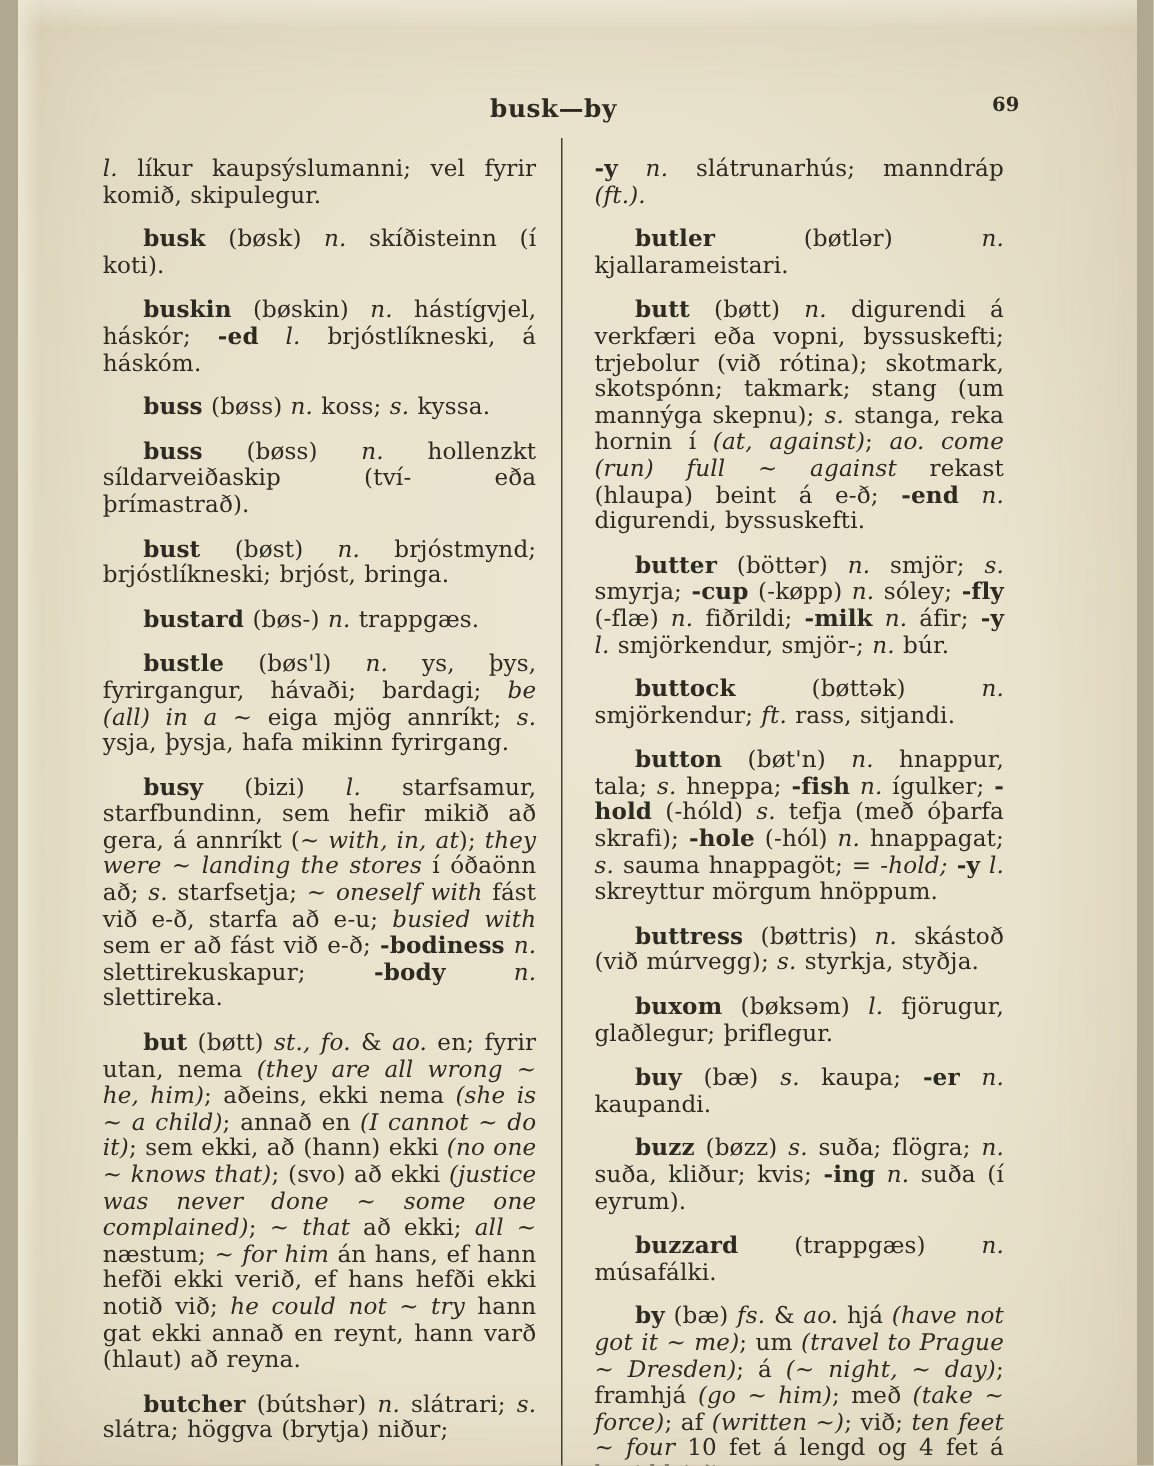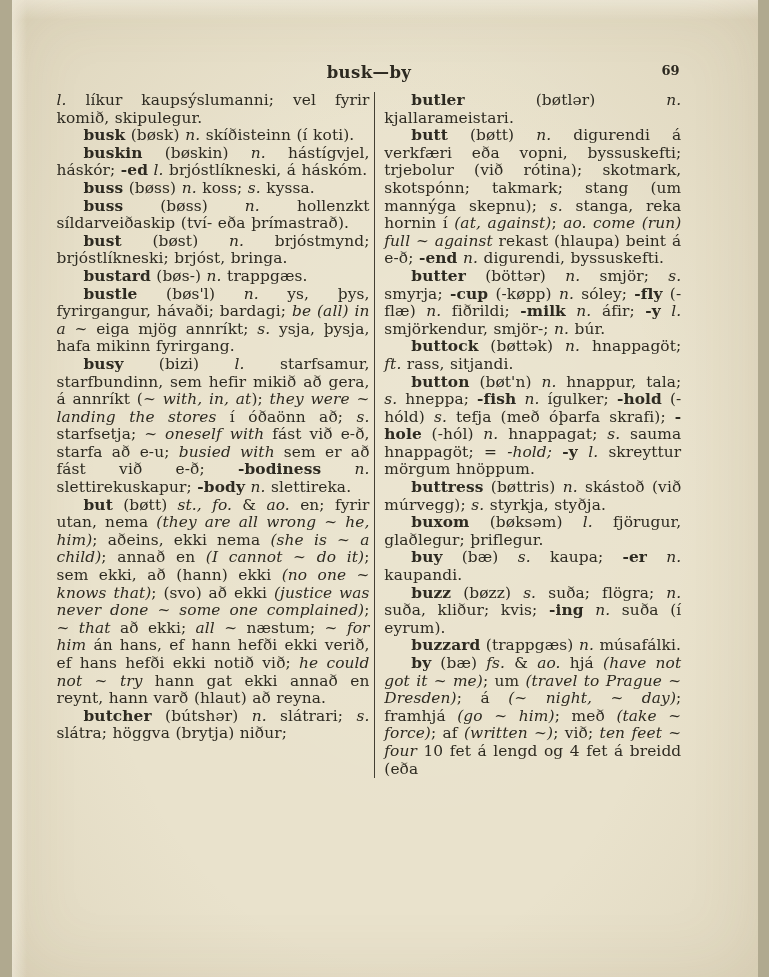--- a/index.html
+++ b/index.html
@@ -57,21 +57,21 @@
   .col-left  { width: 313px; }
   .col-right { width: 297px; }
   .divider {
     width: 1.8px;
     background: #433f33;
     margin-left: 4px;
     margin-right: 9px;
   }
 
   p.entry {
-    margin: 0;
+    margin: 12px;
     padding: 0;
     font-size: 15.4px;
     line-height: 17.6px;
     letter-spacing: 0.1px;
     word-spacing: 0.5px;
     text-align: justify;
     text-indent: 27px;
   }
   p.entry.no-indent { text-indent: 0; }
 
@@ -96,24 +96,25 @@
         <p class="entry"><span class="b">buss</span><span> (bøss) </span><span class="i">n.</span><span> hollenzkt síldarveiðaskip (tví- eða þrímastrað).</span></p>
         <p class="entry"><span class="b">bust</span><span> (bøst) </span><span class="i">n.</span><span> brjóstmynd; brjóstlíkneski; brjóst, bringa.</span></p>
         <p class="entry"><span class="b">bustard</span><span> (bøs-) </span><span class="i">n.</span><span> trappgæs.</span></p>
         <p class="entry"><span class="b">bustle</span><span> (bøs'l) </span><span class="i">n.</span><span> ys, þys, fyrirgangur, hávaði; bardagi; </span><span class="i">be (all) in a ~</span><span> eiga mjög annríkt; </span><span class="i">s.</span><span> ysja, þysja, hafa mikinn fyrirgang.</span></p>
         <p class="entry"><span class="b">busy</span><span> (bizi) </span><span class="i">l.</span><span> starfsamur, starfbundinn, sem hefir mikið að gera, á annríkt (</span><span class="i">~ with, in, at</span><span>); </span><span class="i">they were ~ landing the stores</span><span> í óðaönn að; </span><span class="i">s.</span><span> starfsetja; </span><span class="i">~ oneself with</span><span> fást við e-ð, starfa að e-u; </span><span class="i">busied with</span><span> sem er að fást við e-ð; </span><span class="b">-bodiness</span><span> </span><span class="i">n.</span><span> slettirekuskapur; </span><span class="b">-body</span><span> </span><span class="i">n.</span><span> slettireka.</span></p>
         <p class="entry"><span class="b">but</span><span> (bøtt) </span><span class="i">st., fo.</span><span> &amp; </span><span class="i">ao.</span><span> en; fyrir utan, nema </span><span class="i">(they are all wrong ~ he, him)</span><span>; aðeins, ekki nema </span><span class="i">(she is ~ a child)</span><span>; annað en </span><span class="i">(I cannot ~ do it)</span><span>; sem ekki, að (hann) ekki </span><span class="i">(no one ~ knows that)</span><span>; (svo) að ekki </span><span class="i">(justice was never done ~ some one complained)</span><span>; </span><span class="i">~ that</span><span> að ekki; </span><span class="i">all ~</span><span> næstum; </span><span class="i">~ for him</span><span> án hans, ef hann hefði ekki verið, ef hans hefði ekki notið við; </span><span class="i">he could not ~ try</span><span> hann gat ekki annað en reynt, hann varð (hlaut) að reyna.</span></p>
         <p class="entry"><span class="b">butcher</span><span> (bútshər) </span><span class="i">n.</span><span> slátrari; </span><span class="i">s.</span><span> slátra; höggva (brytja) niður;</span></p>
       </div>
     <div class="divider"></div>
     <div class="col col-right">
+        <p class="entry no-indent"><span class="b">-y</span><span> </span><span class="i">n.</span><span> slátrunarhús; manndráp </span><span class="i">(ft.).</span></p>
         <p class="entry"><span class="b">butler</span><span> (bøtlər) </span><span class="i">n.</span><span> kjallarameistari.</span></p>
         <p class="entry"><span class="b">butt</span><span> (bøtt) </span><span class="i">n.</span><span> digurendi á verkfæri eða vopni, byssuskefti; trjebolur (við rótina); skotmark, skotspónn; takmark; stang (um mannýga skepnu); </span><span class="i">s.</span><span> stanga, reka hornin í </span><span class="i">(at, against)</span><span>; </span><span class="i">ao. come (run) full ~ against</span><span> rekast (hlaupa) beint á e-ð; </span><span class="b">-end</span><span> </span><span class="i">n.</span><span> digurendi, byssuskefti.</span></p>
         <p class="entry"><span class="b">butter</span><span> (böttər) </span><span class="i">n.</span><span> smjör; </span><span class="i">s.</span><span> smyrja; </span><span class="b">-cup</span><span> (-køpp) </span><span class="i">n.</span><span> sóley; </span><span class="b">-fly</span><span> (-flæ) </span><span class="i">n.</span><span> fiðrildi; </span><span class="b">-milk</span><span> </span><span class="i">n.</span><span> áfir; </span><span class="b">-y</span><span> </span><span class="i">l.</span><span> smjörkendur, smjör-; </span><span class="i">n.</span><span> búr.</span></p>
-        <p class="entry"><span class="b">buttock</span><span> (bøttək) </span><span class="i">n.</span><span> hnappagöt; </span><span class="i">ft.</span><span> rass, sitjandi.</span></p>
+        <p class="entry"><span class="b">buttock</span><span> (bøttək) </span><span class="i">n.</span><span> smjörkendur; </span><span class="i">ft.</span><span> rass, sitjandi.</span></p>
         <p class="entry"><span class="b">button</span><span> (bøt'n) </span><span class="i">n.</span><span> hnappur, tala; </span><span class="i">s.</span><span> hneppa; </span><span class="b">-fish</span><span> </span><span class="i">n.</span><span> ígulker; </span><span class="b">-hold</span><span> (-hóld) </span><span class="i">s.</span><span> tefja (með óþarfa skrafi); </span><span class="b">-hole</span><span> (-hól) </span><span class="i">n.</span><span> hnappagat; </span><span class="i">s.</span><span> sauma hnappagöt; = </span><span class="i">-hold;</span><span> </span><span class="b">-y</span><span> </span><span class="i">l.</span><span> skreyttur mörgum hnöppum.</span></p>
         <p class="entry"><span class="b">buttress</span><span> (bøttris) </span><span class="i">n.</span><span> skástoð (við múrvegg); </span><span class="i">s.</span><span> styrkja, styðja.</span></p>
         <p class="entry"><span class="b">buxom</span><span> (bøksəm) </span><span class="i">l.</span><span> fjörugur, glaðlegur; þriflegur.</span></p>
         <p class="entry"><span class="b">buy</span><span> (bæ) </span><span class="i">s.</span><span> kaupa; </span><span class="b">-er</span><span> </span><span class="i">n.</span><span> kaupandi.</span></p>
         <p class="entry"><span class="b">buzz</span><span> (bøzz) </span><span class="i">s.</span><span> suða; flögra; </span><span class="i">n.</span><span> suða, kliður; kvis; </span><span class="b">-ing</span><span> </span><span class="i">n.</span><span> suða (í eyrum).</span></p>
         <p class="entry"><span class="b">buzzard</span><span> (trappgæs) </span><span class="i">n.</span><span> músafálki.</span></p>
         <p class="entry"><span class="b">by</span><span> (bæ) </span><span class="i">fs.</span><span> &amp; </span><span class="i">ao.</span><span> hjá </span><span class="i">(have not got it ~ me)</span><span>; um </span><span class="i">(travel to Prague ~ Dresden)</span><span>; á </span><span class="i">(~ night, ~ day)</span><span>; framhjá </span><span class="i">(go ~ him)</span><span>; með </span><span class="i">(take ~ force)</span><span>; af </span><span class="i">(written ~)</span><span>; við; </span><span class="i">ten feet ~ four</span><span> 10 fet á lengd og 4 fet á breidd (eða</span></p>
       </div>
   </div>
 </div>

